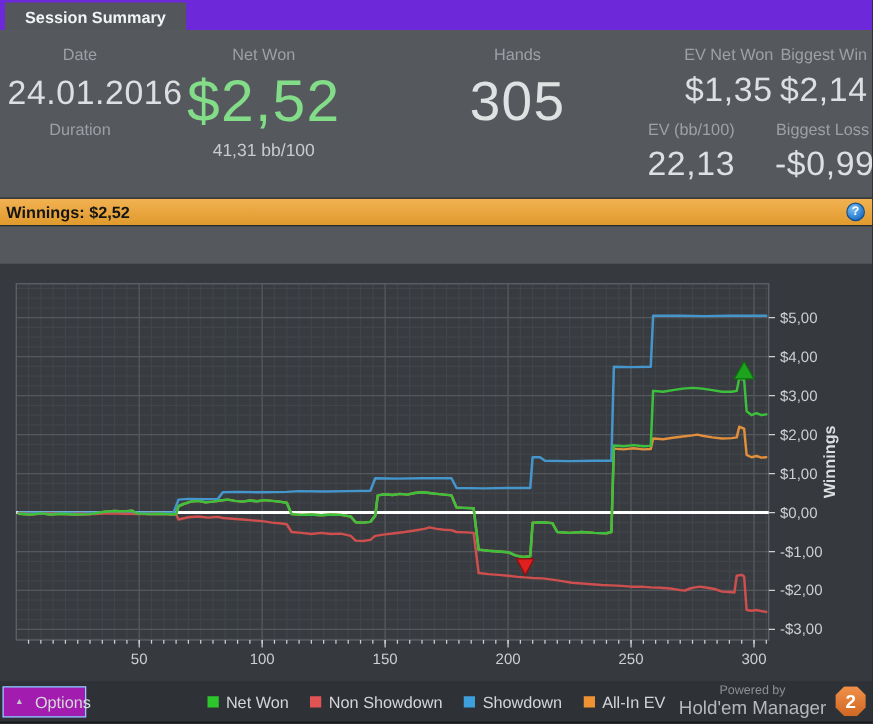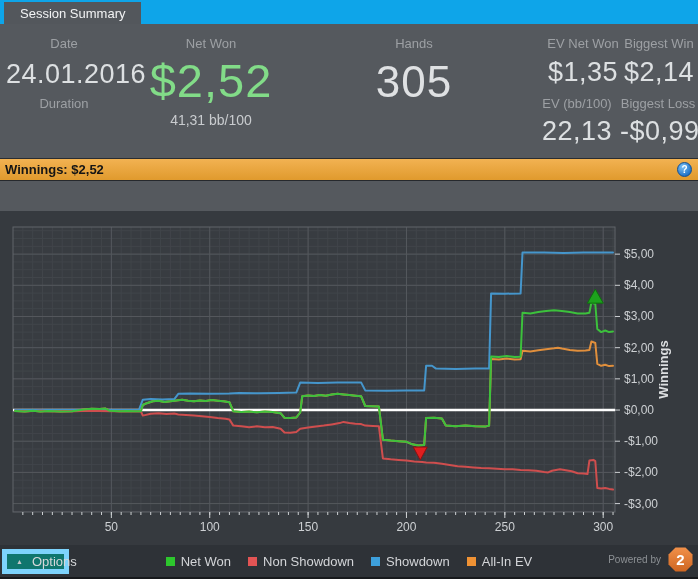--- a/index.html
+++ b/index.html
@@ -3,21 +3,21 @@
 <meta charset="utf-8">
 <style>
   html,body{margin:0;padding:0;background:#17191c;}
   *{box-sizing:border-box;}
   .window{
     position:relative;width:698px;height:579px;overflow:hidden;
     font-family:"Liberation Sans","DejaVu Sans",sans-serif;
     background:#55595e;
   }
   
-  .titlebar{position:absolute;left:0;top:0;width:698px;height:24px;background:#0ea5e9;}
+  .titlebar{position:absolute;left:0;top:0;width:698px;height:24px;background:#6d28d9;font-weight:bold;}
   .tab{
     position:absolute;left:4px;top:2px;height:22px;line-height:23px;
     background:#53575c;color:#f2f3f4;font-size:13px;padding:0 16px;
   }
   
   .stats{position:absolute;left:0;top:24px;width:698px;height:134px;background:#55595e;}
   .stat{position:absolute;text-align:center;}
   .stat-label{color:#9da0a4;font-size:13px;}
   .stat-value{color:#dde0e2;font-size:27px;letter-spacing:0.5px;}
   .stat-date{left:6px;top:12px;width:116px;}
@@ -26,21 +26,21 @@
   .stat-duration .stat-value{margin-top:6px;}
   .stat-networn{left:136px;top:12px;width:150px;}
   .big-green{color:#82dc88;font-size:47px;margin-top:2px;letter-spacing:1px;}
   .sub-bb{color:#c9cccf;font-size:14px;margin-top:4px;}
   .stat-hands{left:344px;top:12px;width:140px;}
   .big-light{color:#dfe1e3;font-size:44px;margin-top:6px;letter-spacing:1px;}
   .stat-evnetwon{left:540px;top:12px;width:86px;}
   .stat-evnetwon .stat-value{margin-top:6px;}
   .stat-biggestwin{left:624px;top:12px;width:70px;}
   .stat-biggestwin .stat-value{margin-top:6px;}
-  .stat-evbb{left:532px;top:72px;width:90px;}
+  .stat-evbb{left:508px;top:72px;width:90px;}
   .stat-evbb .stat-value{margin-top:5px;}
   .stat-biggestloss{left:620px;top:72px;width:76px;}
   .stat-biggestloss .stat-value{margin-top:5px;}
   
   .winnings-bar{
     position:absolute;left:0;top:158px;width:698px;height:23px;
     background:linear-gradient(#f2b252,#e09a2d);
     border-top:1px solid #2a2d31;border-bottom:1px solid #26292d;
     color:#151515;font-size:13px;font-weight:bold;line-height:21px;padding:0 5px;
   }
@@ -51,21 +51,21 @@
     color:#fff;font-size:10px;font-weight:bold;text-align:center;line-height:13px;
     cursor:pointer;
   }
   
   .chart-panel{position:absolute;left:0;top:181px;width:698px;height:364px;background:#363a3f;margin-top:30px;}
   .chart-panel svg{position:absolute;left:0;top:0;}
   
   .footer{position:absolute;left:0;top:545px;width:698px;height:32px;background:#2e3237;}
   .options-btn{
     position:absolute;left:2px;top:4px;width:67px;height:25px;
-    background:#0f766e;border:5px solid #7dd3fc;
+    background:#a21caf;border:1px solid #7dd3fc;
     display:flex;align-items:center;gap:9px;padding:0 9px;
     color:#d6d8da;font-size:13px;cursor:pointer;
   }
   .chevron-up{font-size:7px;color:#c4c7ca;line-height:1;}
   .legend{
     position:absolute;left:0;top:0;width:698px;height:32px;
     display:flex;justify-content:center;align-items:center;gap:17px;
     pointer-events:none;
   }
   .legend-item{display:flex;align-items:center;gap:6px;color:#d3d5d8;font-size:13px;pointer-events:auto;cursor:pointer;}
@@ -370,19 +370,20 @@
         <span>Showdown</span>
       </div>
       <div class="legend-item">
         <span class="legend-swatch" style="background: rgb(239, 146, 52);"></span>
         <span>All-In EV</span>
       </div>
     </div>
     <div class="branding">
       <div class="brand-text">
         <div class="powered">Powered by</div>
+        <div class="brand-name">Hold'em Manager</div>
       </div>
       <div class="badge">2</div>
     </div>
   </div>
 
   <div class="bottom-strip"></div>
 </div>
 
 </body></html>

